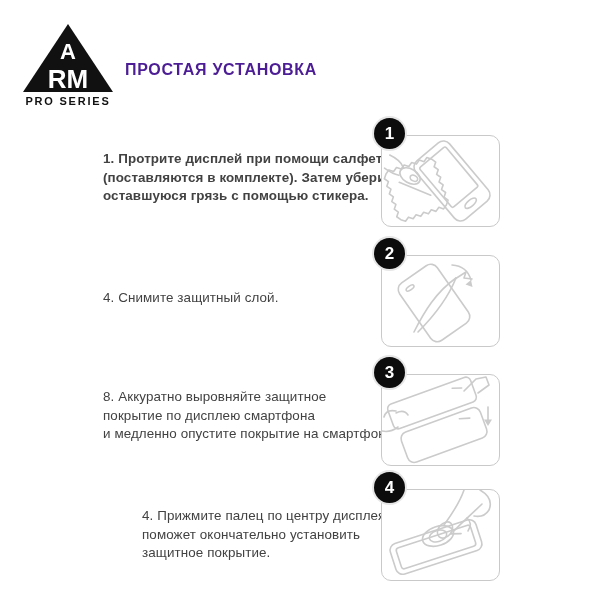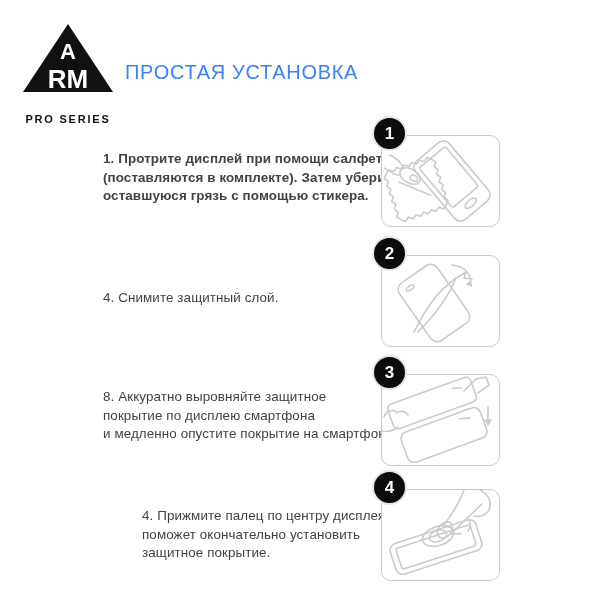--- a/index.html
+++ b/index.html
@@ -11,30 +11,30 @@
     overflow: hidden;
   }
 
   
   .logo {
     position: absolute; left: 22px; top: 22px; width: 92px;
     text-align: center;
   }
   .logo-mark { display: block; margin: 0 auto; }
   .logo-sub {
-    margin-top: 19px;
+    margin-top: 1px;
     font-size: 11px; font-weight: bold; letter-spacing: 1.8px;
     color: #111111; white-space: nowrap;
   }
 
   
   .page-title {
     position: absolute; left: 125px; top: 61px;
-    font-size: 20px; font-weight: normal; letter-spacing: 0.7px;
-    color: #3b82f6; white-space: nowrap;
+    font-size: 16px; font-weight: bold; letter-spacing: 0.7px;
+    color: #4c1d95; white-space: nowrap;
   }
 
   
   .step-text {
     position: absolute; left: 103px; width: 305px;
     font-size: 13.4px; line-height: 18.6px; letter-spacing: 0.1px;
     color: #424242;
     white-space: pre-line;
   }
   #step-text-1 { top: 150px; font-weight: bold; }

